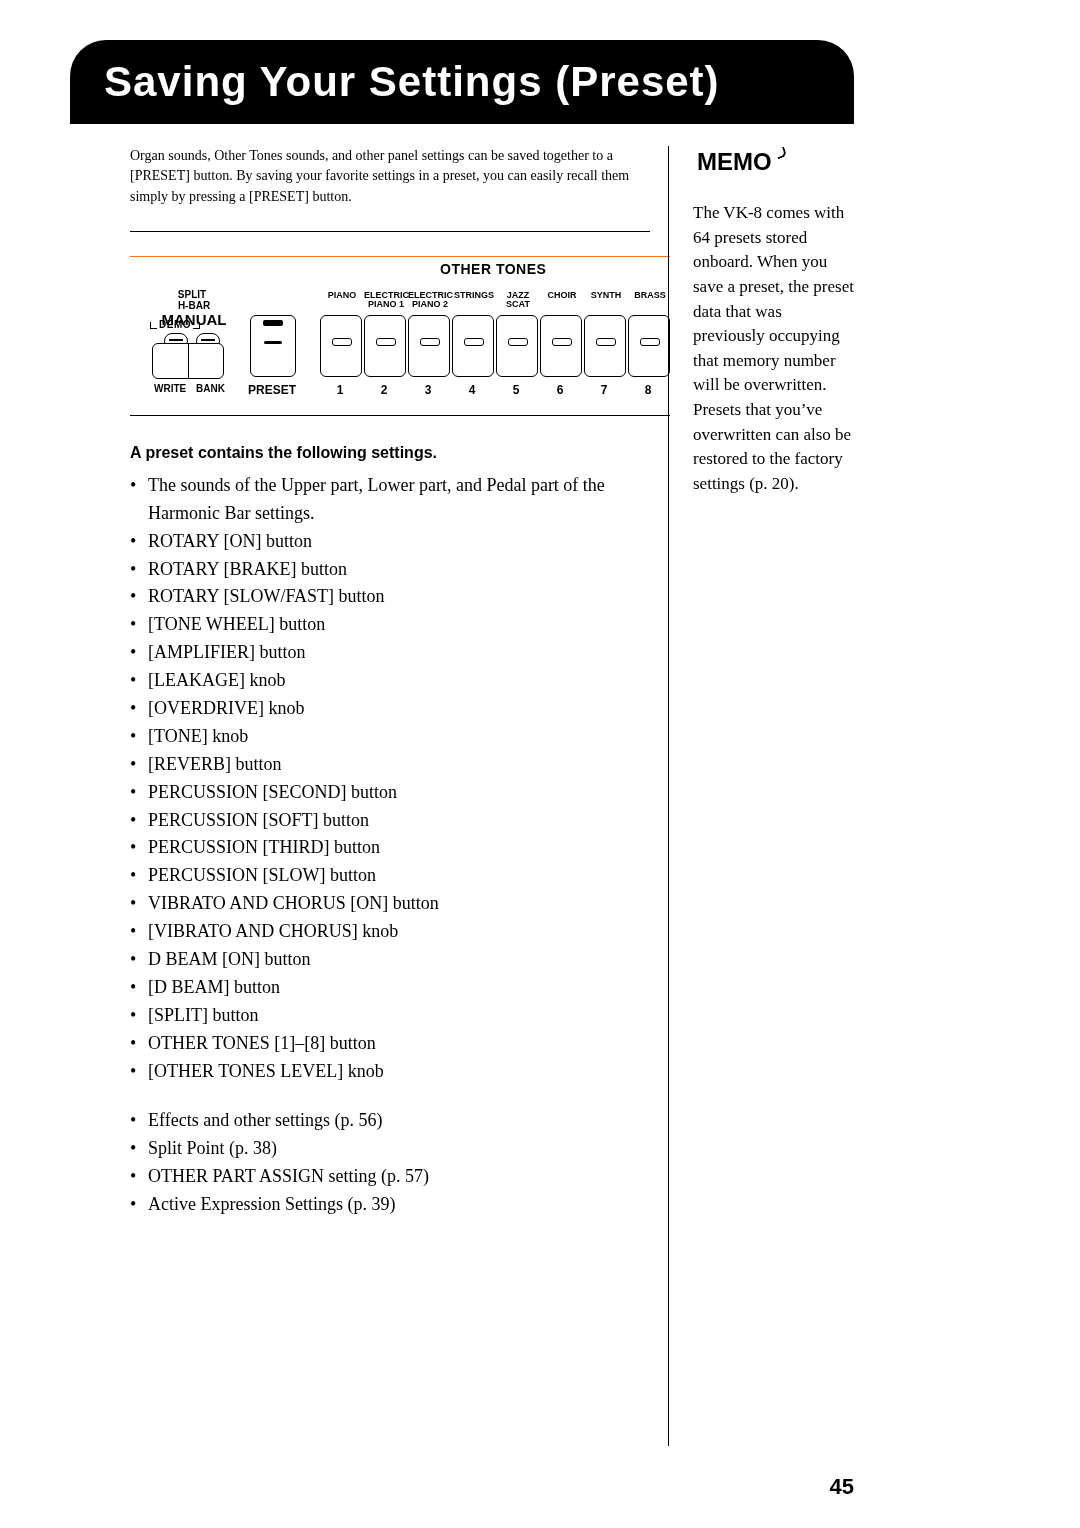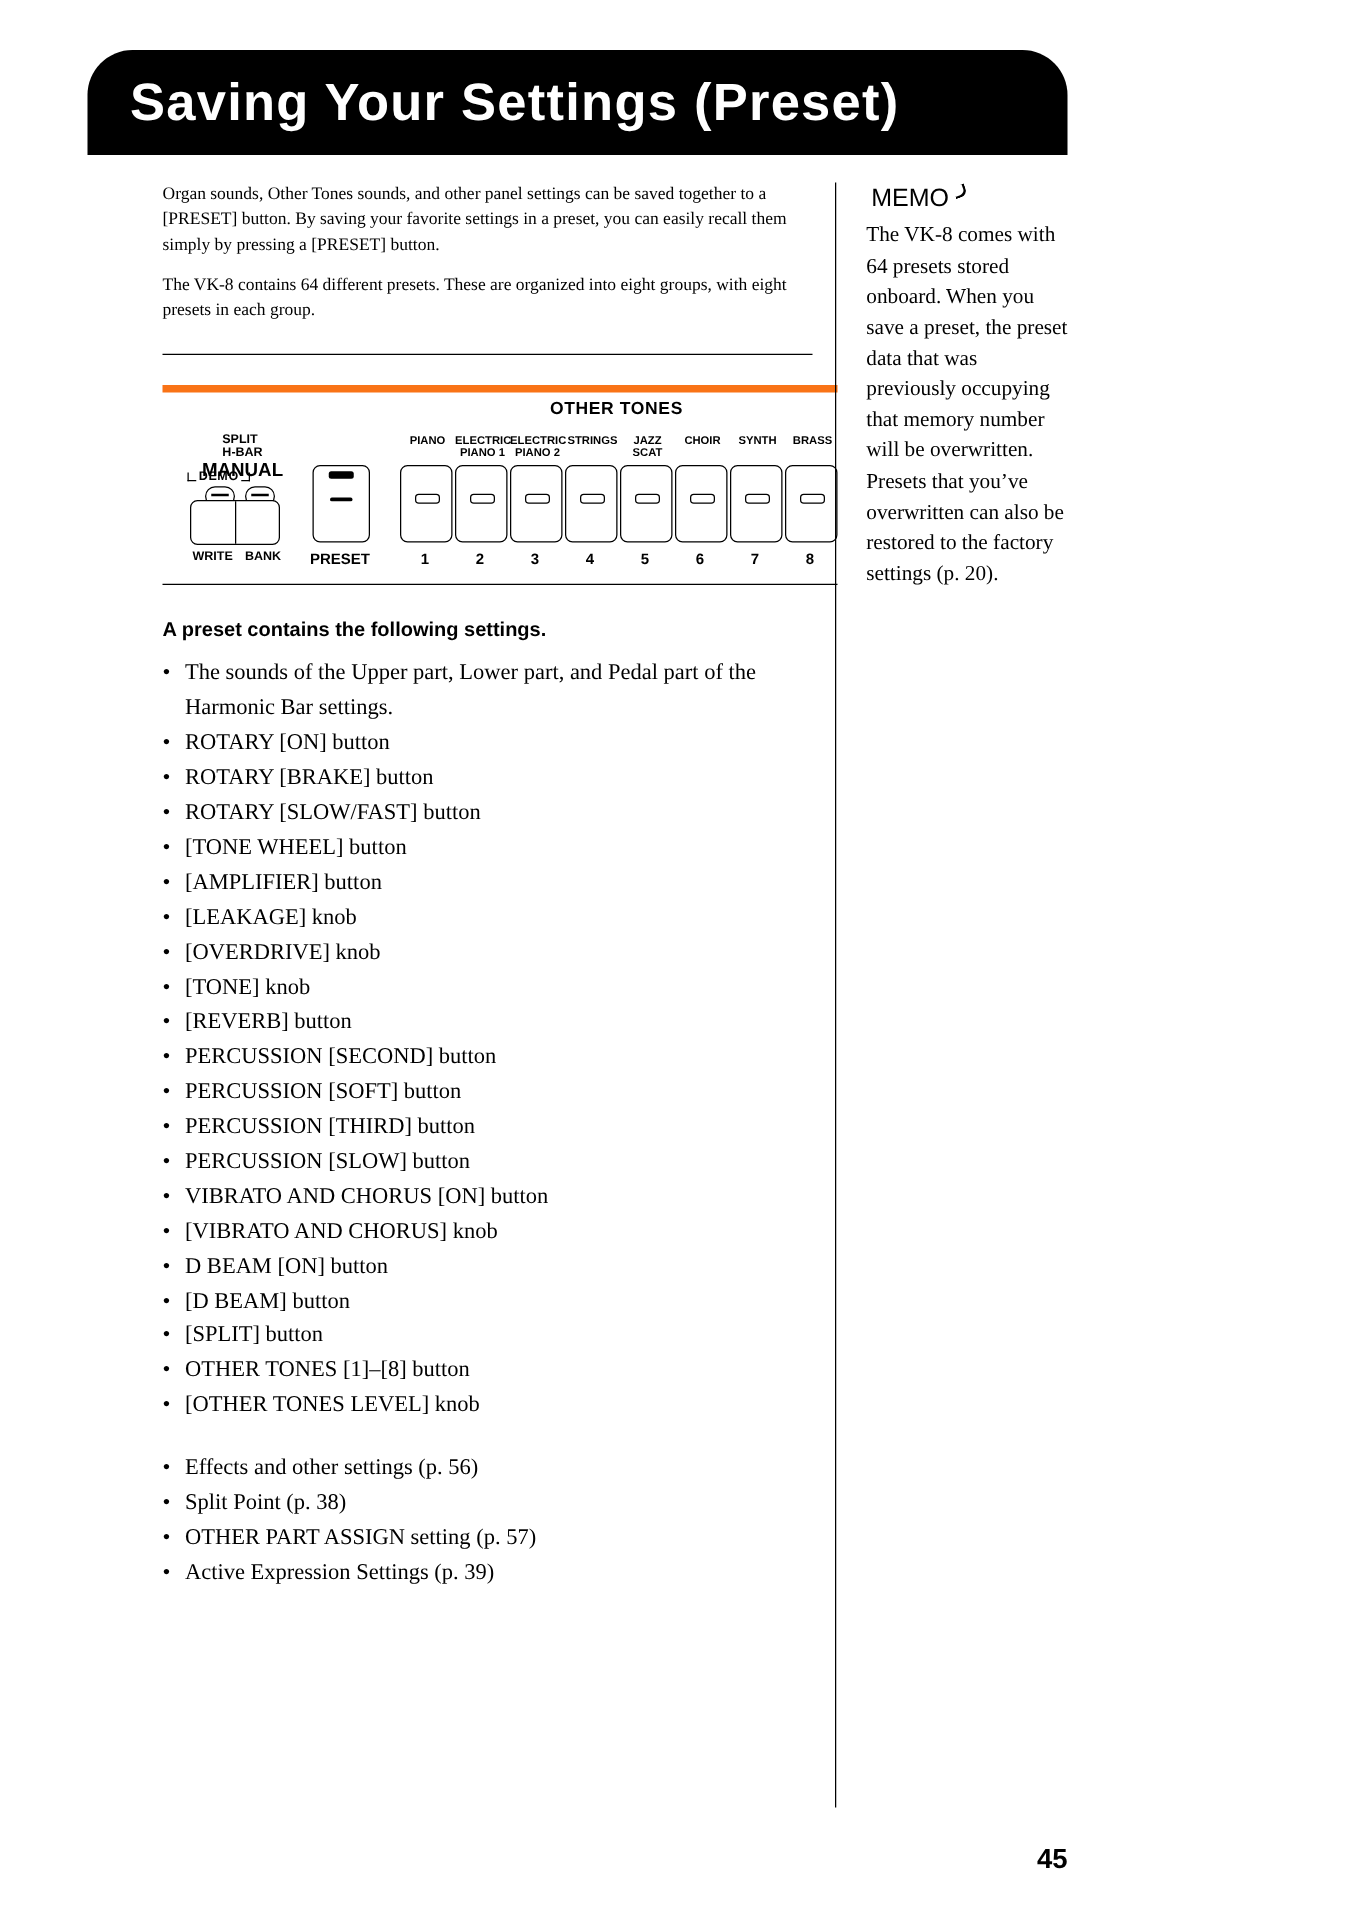--- a/index.html
+++ b/index.html
@@ -58,21 +58,21 @@
     border-top: 1px solid #000;
     margin: 24px 0 24px 0;
   }
 
   
   .panel {
     width: 540px;
     height: 160px;
     position: relative;
     font-family: Arial, Helvetica, sans-serif;
-    border-top: 6px solid #f97316;
+    border-top: 1px solid #f97316;
     border-bottom: 1px solid #000;
     padding-top: 4px;
     box-sizing: border-box;
     margin: 0 0 20px 0;
   }
   .panel .other-tones-title {
     position: absolute;
     top: 4px;
     left: 310px;
     font-size: 14px;
@@ -249,25 +249,25 @@
   }
   ul.settings li:before{
     content:"•";
     position:absolute;
     left:0;
     top:0;
   }
   .memo-label{
     display:inline-block;
     font-family: Arial, Helvetica, sans-serif;
-    font-weight:400;
-    font-size:20px;
+    font-weight:700;
+    font-size:24px;
     position:relative;
     padding:2px 4px 1px 4px;
-    margin-bottom:4px;
+    margin-bottom:24px;
   }
   .memo-label:before{
     content:"";
     position:absolute;
     left:-6px;right:-8px;top:-4px;bottom:0;
     border:2px solid #000;
     border-radius:10px 10px 3px 3px;
     transform:skewX(-1deg);
     z-index:-1;
   }
@@ -302,21 +302,20 @@
 <div class="page">
 
   <div class="title-block">
     <h1>Saving Your Settings (Preset)</h1>
   </div>
 
   <div class="main-row">
 
     <div class="left-col">
       <p class="body">Organ sounds, Other Tones sounds, and other panel settings can be saved together to a [PRESET] button. By saving your favorite settings in a preset, you can easily recall them simply by pressing a [PRESET] button.</p>
-      <p class="body">The VK-8 contains 64 different presets. These are organized into eight groups, with eight presets in each group.</p>
 
       <hr class="block-rule">
 
       <div class="panel">
         <span class="other-tones-title">OTHER TONES</span>
 
         <div class="split-group">
           <span class="lbl-split">SPLIT</span>
           <span class="hbar-block">
             <span style="font-size:10px;font-weight:700;display:block;">H-BAR</span>

